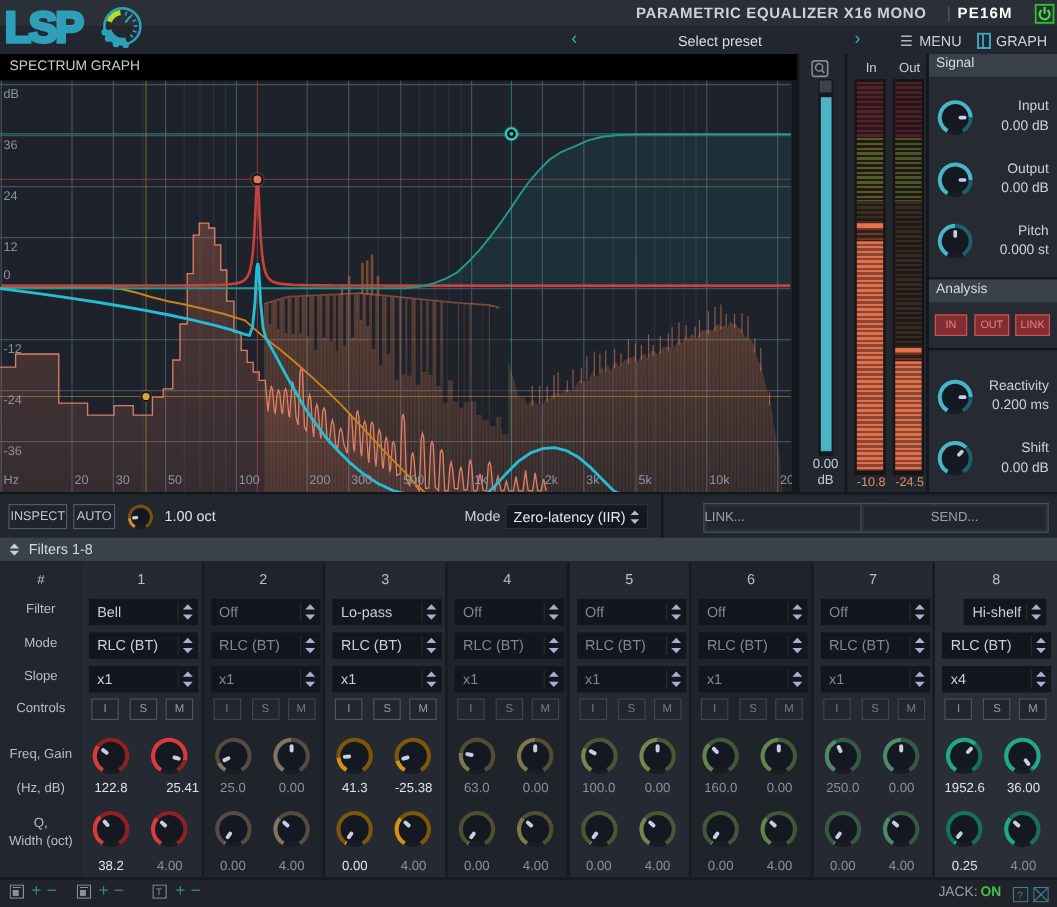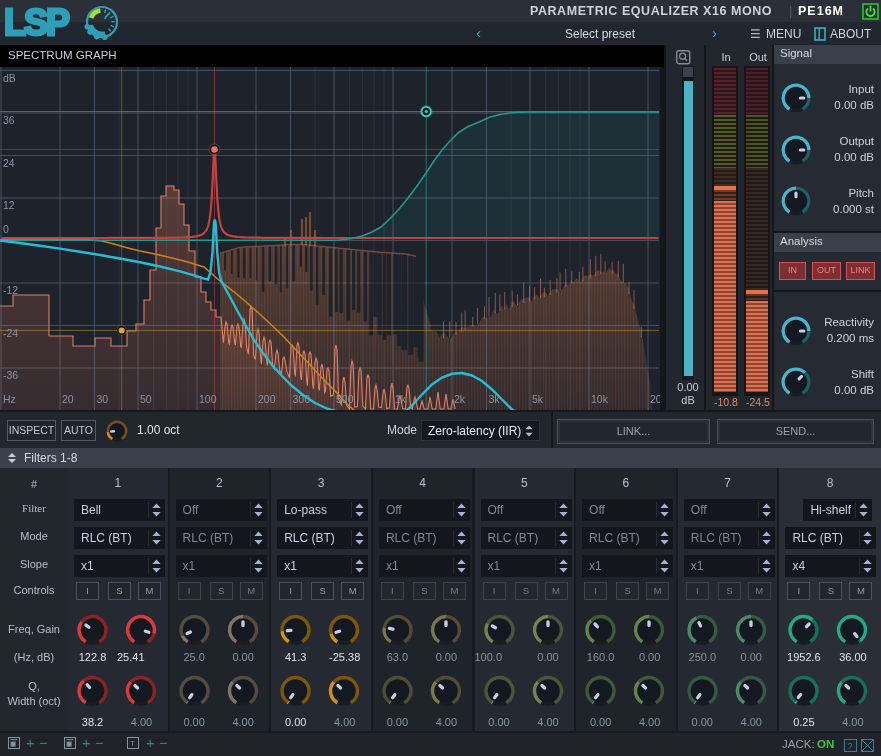--- a/index.html
+++ b/index.html
@@ -29,21 +29,21 @@
   </svg>
 <div class="abs" style="left:476px;top:24px;font-size:15px;color:#31b5ce;">‹</div>
 <div class="abs" style="left:455px;top:27px;width:290px;text-align:center;font-size:12px;color:#d8dce4;">Select preset</div>
 <div class="abs" style="left:712px;top:24px;font-size:15px;color:#31b5ce;">›</div>
 <div class="abs" style="left:750px;top:27px;font-size:12px;color:#b0b6c0;">☰</div>
 <div class="abs" style="left:766px;top:27px;font-size:12px;color:#ccd1da;">MENU</div>
 <svg class="abs" style="left:814px;top:27px;" width="12" height="14">
     <rect x="1" y="1" width="10" height="12" fill="none" stroke="#3aa6bc" stroke-width="1.7"></rect>
     <line x1="5.2" y1="1" x2="5.2" y2="13" stroke="#3aa6bc" stroke-width="1.5"></line>
   </svg>
-<div class="abs" style="left:830px;top:27px;font-size:12px;color:#ccd1da;">ABOUT</div>
+<div class="abs" style="left:830px;top:27px;font-size:12px;color:#ccd1da;">GRAPH</div>
 <div class="abs" style="left:0;top:45px;width:666px;height:22px;background:#000000;">
     <span style="position:absolute;left:8px;top:4px;font-size:11.5px;color:#c7cdd7;">SPECTRUM GRAPH</span>
   </div>
 <svg class="abs" style="left:0;top:67px;" width="666" height="343">
     <rect x="0" y="0" width="666" height="343" fill="#1e222b"></rect>
     <path d="M119.0 0V343M153.5 0V343M166.6 0V343M178.0 0V343M188.0 0V343M315.0 0V343M349.5 0V343M362.6 0V343M374.0 0V343M384.0 0V343M511.0 0V343M545.5 0V343M558.6 0V343M570.0 0V343M580.0 0V343" stroke="#2b313c" stroke-width="1"></path>
     <path d="M1.0 0V343M60.0 0V343M94.5 0V343M138.0 0V343M197.0 0V343M256.0 0V343M290.5 0V343M334.0 0V343M393.0 0V343M452.0 0V343M486.5 0V343M530.0 0V343M589.0 0V343M648.0 0V343" stroke="#39414e" stroke-width="1"></path>
     <path d="M0 3.5H659M0 46.0H659M0 88.5H659M0 131.0H659M0 173.5H659M0 216.0H659M0 258.5H659M0 301.0H659" stroke="#39414e" stroke-width="1"></path>
     <path d="M0.0 173.2L338.0 173.2L352.0 171.5L362.0 169.0L372.0 165.0L381.0 160.0L390.0 151.5L399.0 142.0L408.0 131.0L417.0 119.0L426.0 106.0L434.0 94.0L442.0 83.0L450.0 74.0L458.0 66.0L468.0 59.5L479.0 55.0L490.0 50.0L502.0 47.0L515.0 45.5L530.0 45.0L659.0 45.0L659 173.2Z" fill="rgba(42,180,168,0.10)"></path>
     <defs>
@@ -250,32 +250,32 @@
   </svg>
 <div class="abs" style="left:137px;top:423px;font-size:12px;color:#dfe3e9;">1.00 oct</div>
 <div class="abs" style="left:387px;top:423px;font-size:12px;color:#ccd1d9;">Mode</div>
 <div style="position:absolute;left:421px;top:420px;width:119px;height:21px;background:#14181f;border:1px solid #2c313a;box-sizing:border-box;">
     <span style="position:absolute;left:6px;top:50%;transform:translateY(-50%);font-size:12px;color:#e4e8ef;white-space:nowrap;">Zero-latency (IIR)</span>
     <svg style="position:absolute;right:3px;top:50%;transform:translateY(-50%);" width="14" height="16">
       <path d="M3.4 6.2L7 2.4000000000000004L10.6 6.2Z M3.4 9.8L7 13.6L10.6 9.8Z" fill="#b4bac6"></path>
     </svg>
   </div>
 <div class="abs" style="left:551px;top:412px;width:2px;height:36px;background:#14171c;"></div>
-<div class="abs" style="left:557px;top:419px;width:153px;height:25px;border:1px solid #4a505a;background:#22262d;box-shadow:inset 0 0 0 2px #2d323a;color:#9ba0ac;font-size:11px;text-align:center;line-height:23px;">LINK...</div>
+<div class="abs" style="left:586px;top:419px;width:153px;height:25px;border:1px solid #4a505a;background:#22262d;box-shadow:inset 0 0 0 2px #2d323a;color:#9ba0ac;font-size:11px;line-height:23px;">LINK...</div>
 <div class="abs" style="left:717px;top:419px;width:157px;height:25px;border:1px solid #4a505a;background:#22262d;box-shadow:inset 0 0 0 2px #2d323a;color:#9ba0ac;font-size:11px;text-align:center;line-height:23px;">SEND...</div>
 <div class="abs" style="left:0;top:448px;width:881px;height:20px;background:#3a414b;">
     <svg style="position:absolute;left:6px;top:4px;" width="12" height="12">
       <path d="M2 5L6 1L10 5Z M2 7L6 11L10 7Z" fill="#c8cdd5"></path>
     </svg>
     <span style="position:absolute;left:24px;top:3px;font-size:12px;color:#d5d9e1;">Filters 1-8</span>
   </div>
 <div class="abs" style="left:0;top:468px;width:881px;height:265px;background:#171a20;">
     <div style="position:absolute;left:0;top:0;width:68px;height:263px;background:#22262d;"></div>
     <div style="position:absolute;left:0;top:10px;width:68px;text-align:center;font-size:11px;color:#b8bec9;">#</div>
-    <div style="position:absolute;left:0;top:34px;width:68px;text-align:center;font-size:11px;color:#b8bec9;font-family:Liberation Serif, serif;">Filter</div>
+    <div style="position:absolute;left:0;top:34px;width:68px;text-align:center;font-size:11px;color:#b8bec9;">Filter</div>
     <div style="position:absolute;left:0;top:62px;width:68px;text-align:center;font-size:11px;color:#b8bec9;">Mode</div>
     <div style="position:absolute;left:0;top:90px;width:68px;text-align:center;font-size:11px;color:#b8bec9;">Slope</div>
     <div style="position:absolute;left:0;top:116px;width:68px;text-align:center;font-size:11px;color:#b8bec9;">Controls</div>
     <div style="position:absolute;left:0;top:155px;width:68px;text-align:center;font-size:11px;color:#b8bec9;">Freq, Gain</div>
     <div style="position:absolute;left:0;top:183px;width:68px;text-align:center;font-size:11px;color:#b8bec9;">(Hz, dB)</div>
     <div style="position:absolute;left:0;top:212px;width:68px;text-align:center;font-size:11px;color:#b8bec9;">Q,</div>
     <div style="position:absolute;left:0;top:227px;width:68px;text-align:center;font-size:11px;color:#b8bec9;">Width (oct)</div>
     <div style="position:absolute;left:68.0px;top:0;width:99.6px;height:263px;background:#252a32;">
       <div style="position:absolute;top:8px;width:100%;text-align:center;font-size:12px;color:#b9bfca;">1</div>
       <div style="position:absolute;left:6px;top:31px;width:91px;height:22px;background:#14161d;">
@@ -318,21 +318,21 @@
         <path d="M17.76 90.68A13.49 13.49 0 0 1 15.83 68.67" stroke="#d93b3d" stroke-width="3.42" fill="none"></path>
         <path d="M15.83 68.67A13.49 13.49 0 1 1 31.24 90.68" stroke="#8e2123" stroke-width="3.42" fill="none"></path>
         <line x1="21.57" y1="75.51" x2="19.22" y2="72.71" stroke="#c9cde6" stroke-width="3.3" stroke-linecap="round"></line>
         <circle cx="73" cy="79" r="15.0" fill="#181c23"></circle>
         <circle cx="73" cy="79" r="11.18" fill="#141820"></circle>
         <path d="M66.25 90.68A13.49 13.49 0 0 1 62.97 69.97" stroke="#d93b3d" stroke-width="3.42" fill="none"></path>
         <path d="M62.97 69.97A13.49 13.49 0 1 1 79.75 90.68" stroke="#8e2123" stroke-width="3.42" fill="none"></path>
         <line x1="69.61" y1="75.95" x2="66.90" y2="73.51" stroke="#c9cde6" stroke-width="3.3" stroke-linecap="round"></line>
       </svg>
       <div style="position:absolute;left:0px;top:183px;width:49px;text-align:center;font-size:11px;color:#dfe3ea;">122.8</div>
-      <div style="position:absolute;left:49px;top:183px;width:49px;text-align:left;font-size:11px;color:#dfe3ea;">25.41</div>
+      <div style="position:absolute;left:49px;top:183px;width:49px;text-align:right;font-size:11px;color:#dfe3ea;">25.41</div>
       <div style="position:absolute;left:0px;top:248px;width:49px;text-align:center;font-size:11px;color:#dfe3ea;">38.2</div>
       <div style="position:absolute;left:49px;top:248px;width:49px;text-align:center;font-size:11px;color:#8b919c;">4.00</div>
     </div>
     <div style="position:absolute;left:169.6px;top:0;width:99.6px;height:263px;background:#1f242b;">
       <div style="position:absolute;top:8px;width:100%;text-align:center;font-size:12px;color:#b9bfca;">2</div>
       <div style="position:absolute;left:6px;top:31px;width:91px;height:22px;background:#14161d;">
         <span style="position:absolute;left:7px;top:50%;transform:translateY(-50%);font-size:12px;color:#7f8694;white-space:nowrap;">Off</span>
         <div style="position:absolute;right:16px;top:3px;bottom:3px;width:1px;background:#262a32;"></div>
         <svg style="position:absolute;right:1px;top:50%;transform:translateY(-50%);" width="15" height="18">
           <path d="M3.3600000000000003 6.93L7.5 2.5600000000000005L11.64 6.93Z M3.3600000000000003 11.07L7.5 15.44L11.64 11.07Z" fill="#a9afd2"></path>
@@ -529,21 +529,21 @@
         <circle cx="24.5" cy="79" r="11.18" fill="#141820"></circle>
         <path d="M17.76 90.68A13.49 13.49 0 0 1 16.57 89.91" stroke="#74854f" stroke-width="3.42" fill="none"></path>
         <path d="M16.57 89.91A13.49 13.49 0 1 1 31.24 90.68" stroke="#4c5637" stroke-width="3.42" fill="none"></path>
         <line x1="21.82" y1="82.69" x2="19.68" y2="85.64" stroke="#c9cde6" stroke-width="3.3" stroke-linecap="round"></line>
         <circle cx="73" cy="79" r="15.0" fill="#181c23"></circle>
         <circle cx="73" cy="79" r="11.18" fill="#141820"></circle>
         <path d="M66.25 90.68A13.49 13.49 0 0 1 62.97 69.97" stroke="#74854f" stroke-width="3.42" fill="none"></path>
         <path d="M62.97 69.97A13.49 13.49 0 1 1 79.75 90.68" stroke="#4c5637" stroke-width="3.42" fill="none"></path>
         <line x1="69.61" y1="75.95" x2="66.90" y2="73.51" stroke="#c9cde6" stroke-width="3.3" stroke-linecap="round"></line>
       </svg>
-      <div style="position:absolute;left:0px;top:183px;width:49px;font-size:11px;color:#8b919c;">100.0</div>
+      <div style="position:absolute;left:0px;top:183px;width:49px;text-align:center;font-size:11px;color:#8b919c;">100.0</div>
       <div style="position:absolute;left:49px;top:183px;width:49px;text-align:center;font-size:11px;color:#8b919c;">0.00</div>
       <div style="position:absolute;left:0px;top:248px;width:49px;text-align:center;font-size:11px;color:#8b919c;">0.00</div>
       <div style="position:absolute;left:49px;top:248px;width:49px;text-align:center;font-size:11px;color:#8b919c;">4.00</div>
     </div>
     <div style="position:absolute;left:576.1px;top:0;width:99.6px;height:263px;background:#1f242b;">
       <div style="position:absolute;top:8px;width:100%;text-align:center;font-size:12px;color:#b9bfca;">6</div>
       <div style="position:absolute;left:6px;top:31px;width:91px;height:22px;background:#14161d;">
         <span style="position:absolute;left:7px;top:50%;transform:translateY(-50%);font-size:12px;color:#7f8694;white-space:nowrap;">Off</span>
         <div style="position:absolute;right:16px;top:3px;bottom:3px;width:1px;background:#262a32;"></div>
         <svg style="position:absolute;right:1px;top:50%;transform:translateY(-50%);" width="15" height="18">

